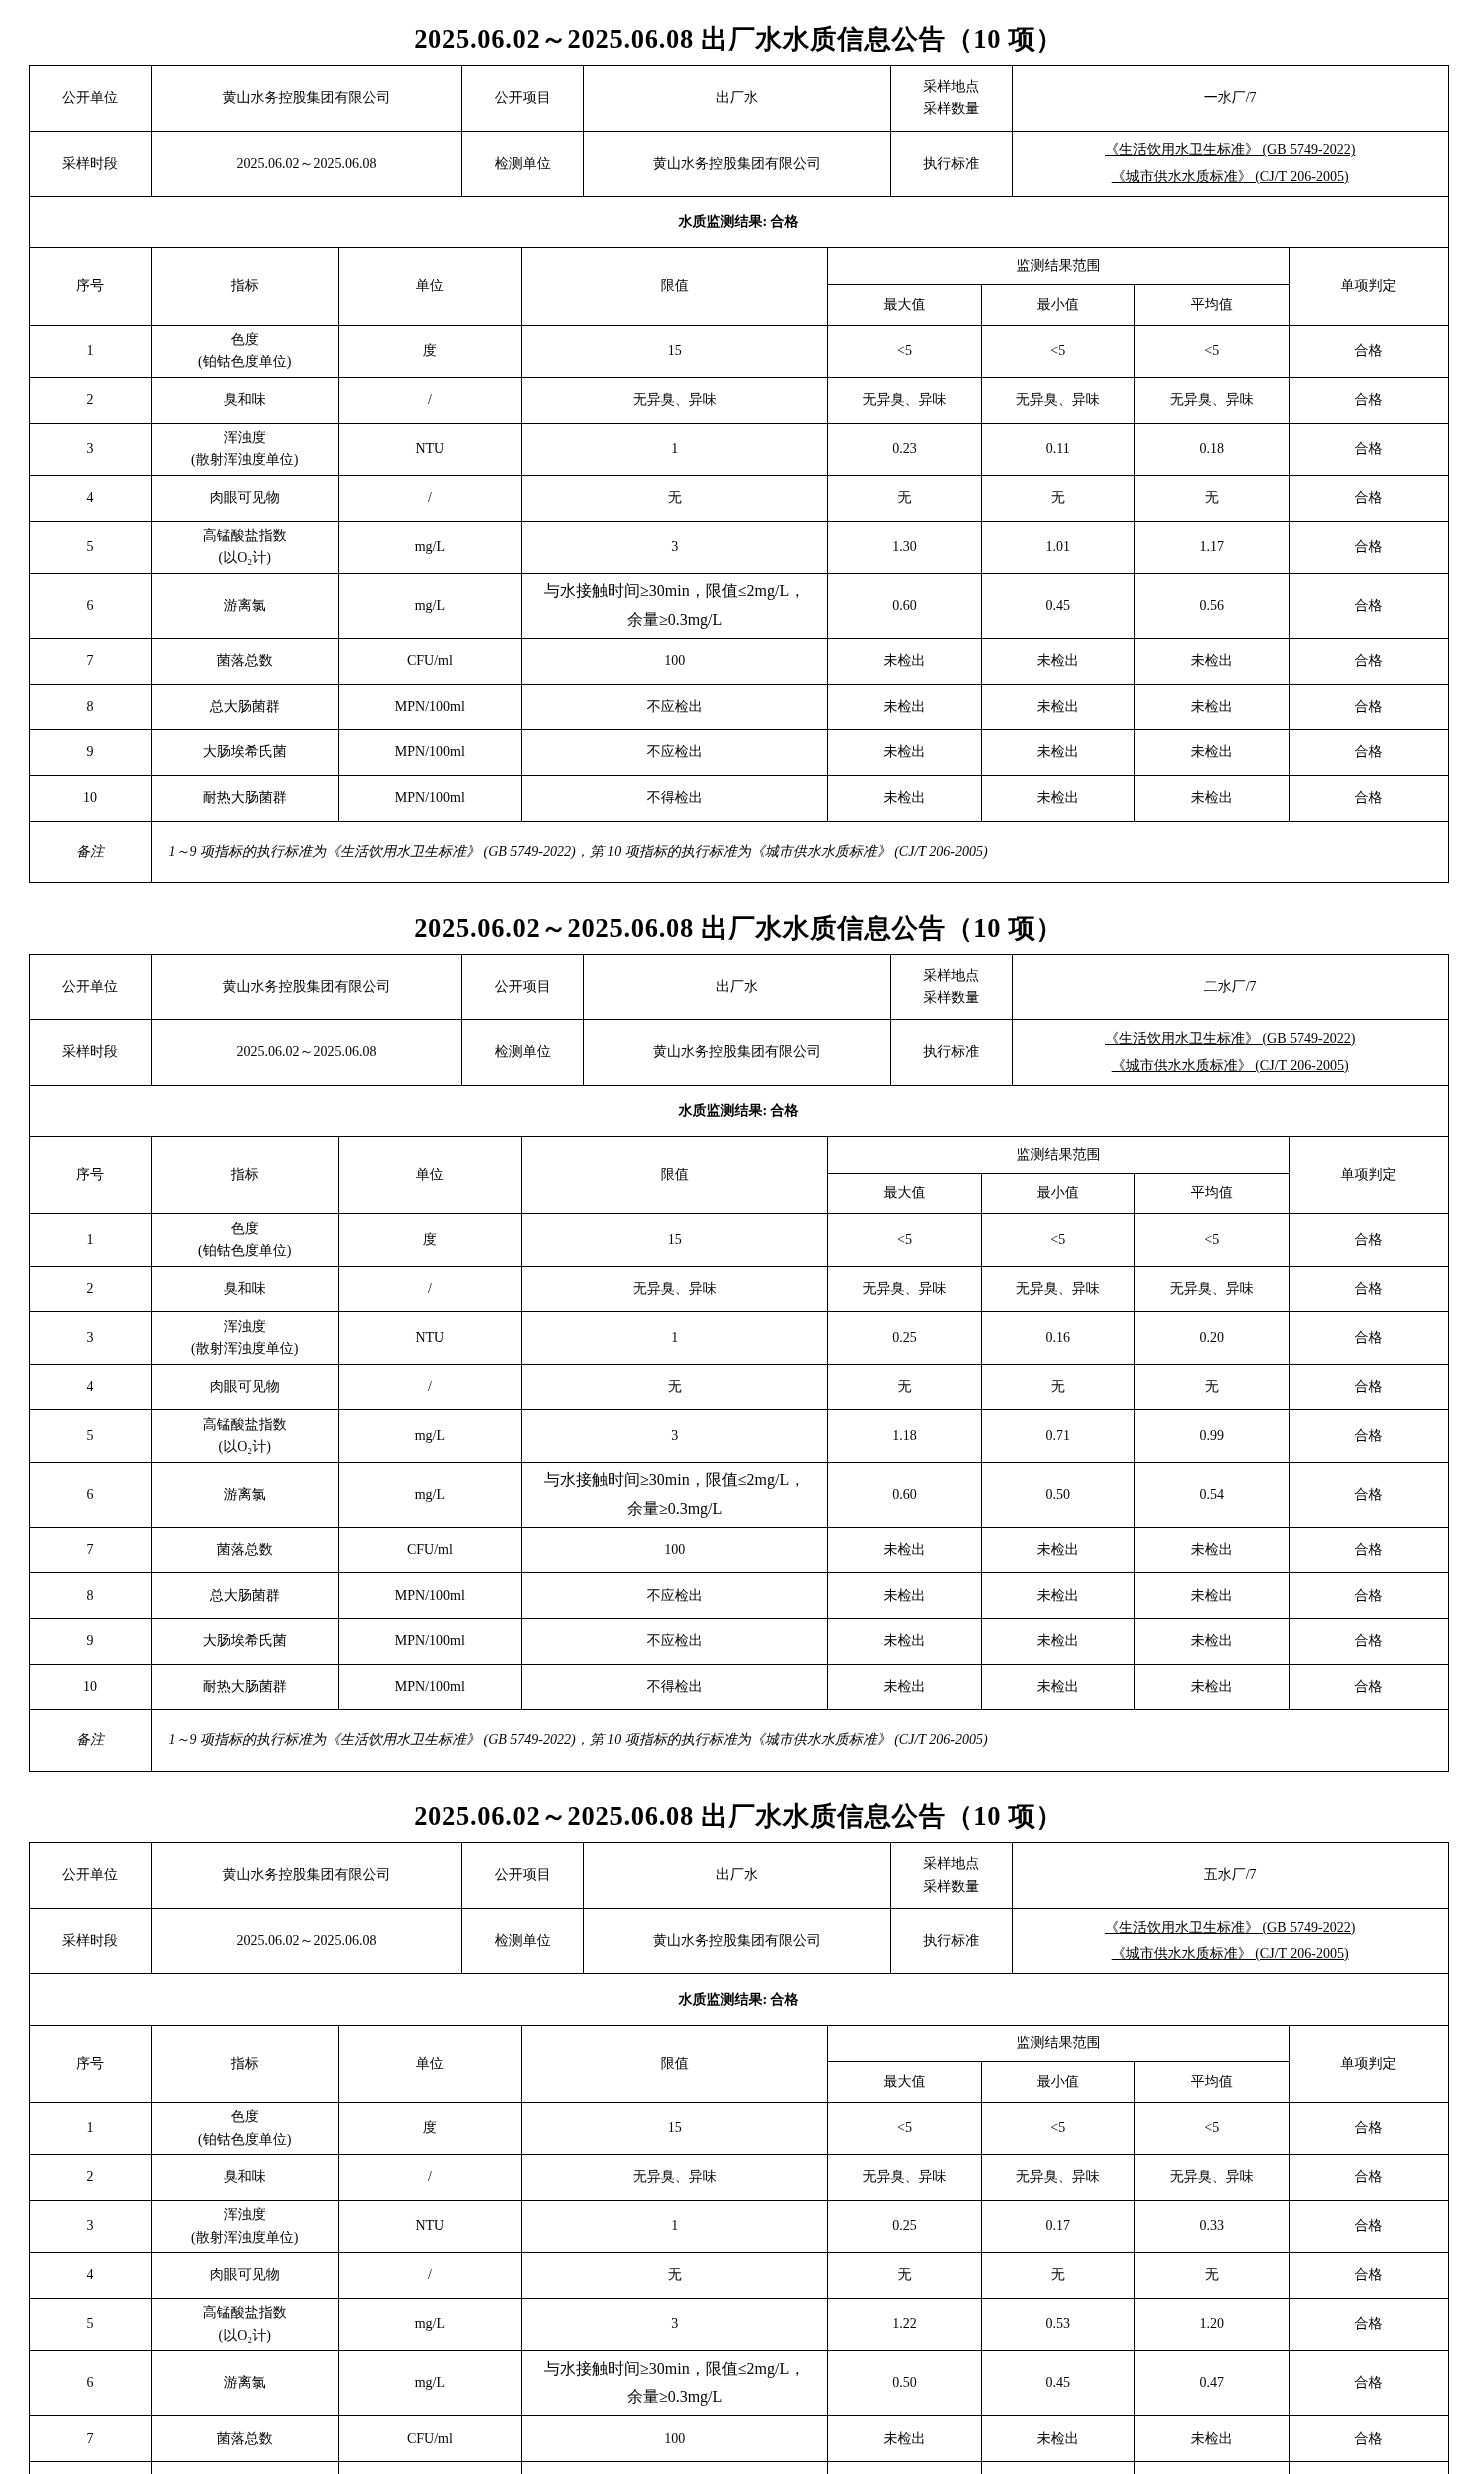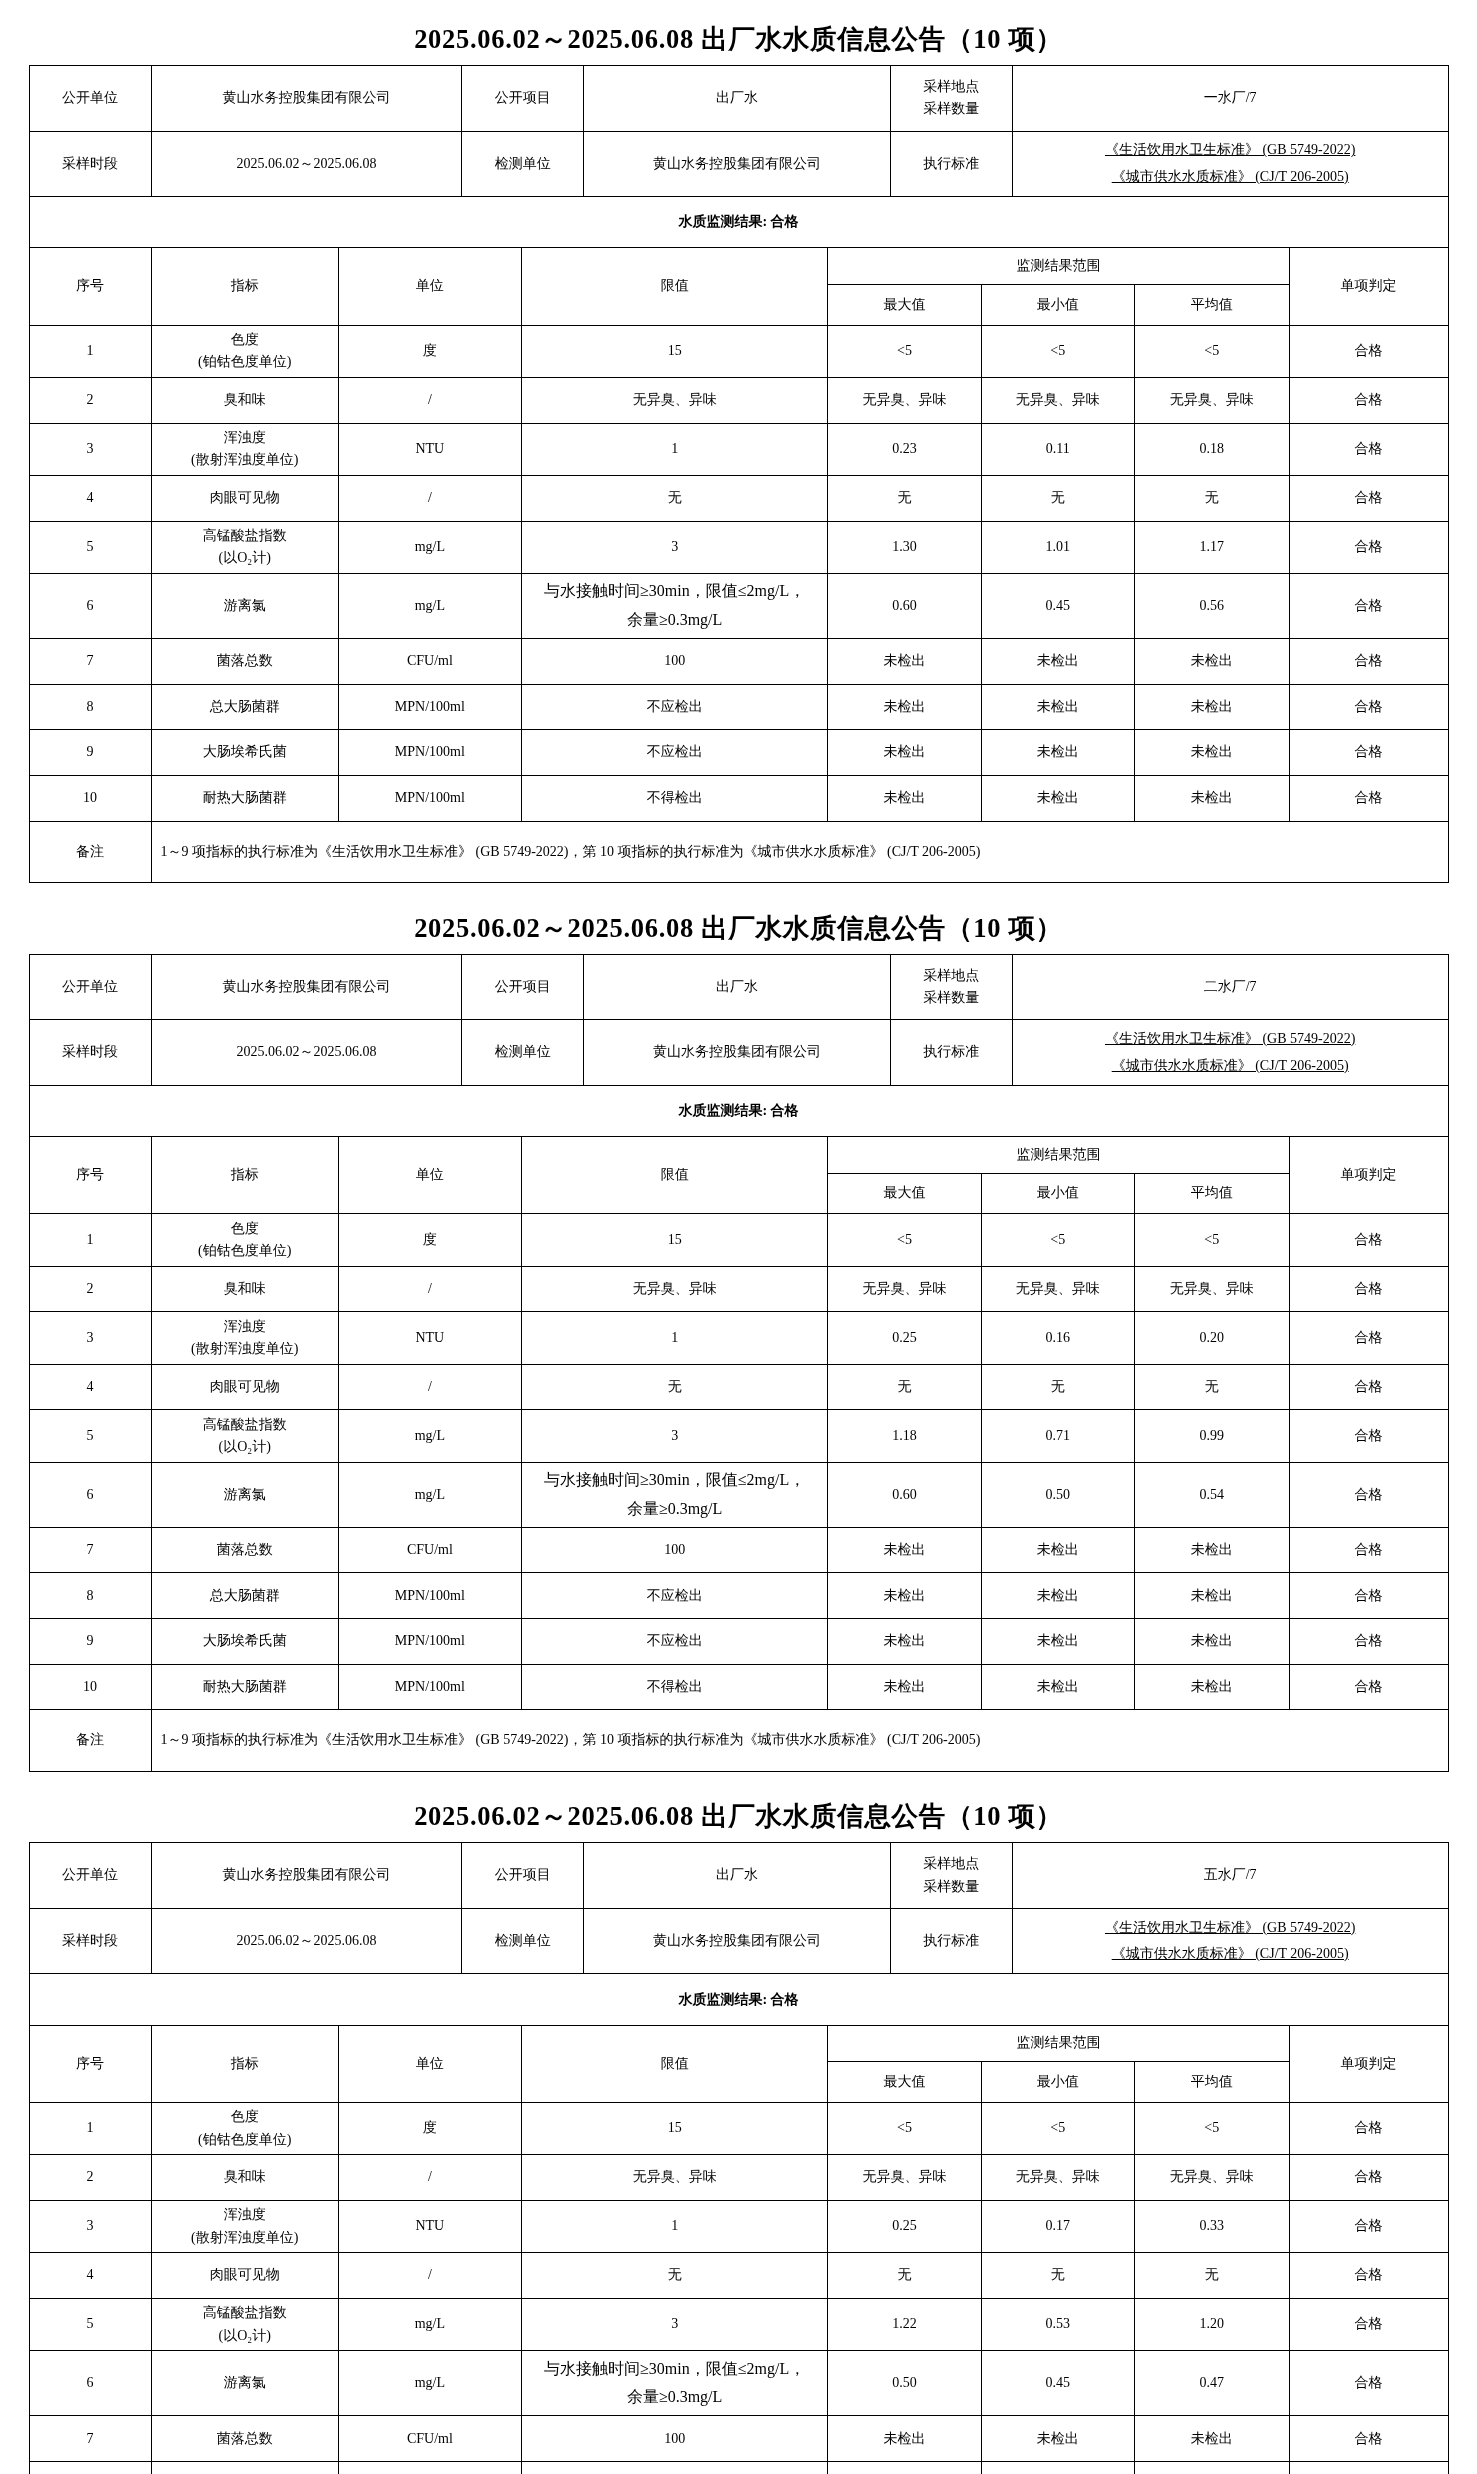--- a/index.html
+++ b/index.html
@@ -19,22 +19,22 @@
   
   col.dw1{width:8.6%} col.dw2{width:13.2%} col.dw3{width:12.9%} col.dw4{width:21.6%}
   col.dw5{width:10.8%} col.dw6{width:10.8%} col.dw7{width:10.9%}
   .info td{height:58px;}
   .info td.result{height:44px;font-weight:bold;}
   .info td.standards div{line-height:1.9;text-decoration:underline;}
   .data thead tr:first-child th{height:29px;}
   .data thead tr:last-child th{height:33px;}
   .data tbody td{height:38px;}
   .data tbody td.c-limit.small div{font-size:16px;line-height:1.8;}
-  .data tfoot td{height:54px;}
-  .data tfoot td.remark{text-align:left;padding-left:9px;}
+  .data tfoot td{height:54px;font-style:italic;}
+  .data tfoot td.remark{text-align:left;padding-left:17px;}
 </style>
 </head>
 <body>
 
 <div class="page">
 
   <section class="block">
     <div class="title">2025.06.02～2025.06.08 出厂水水质信息公告（10 项）</div>
     <table class="tbl info">
       <colgroup>

